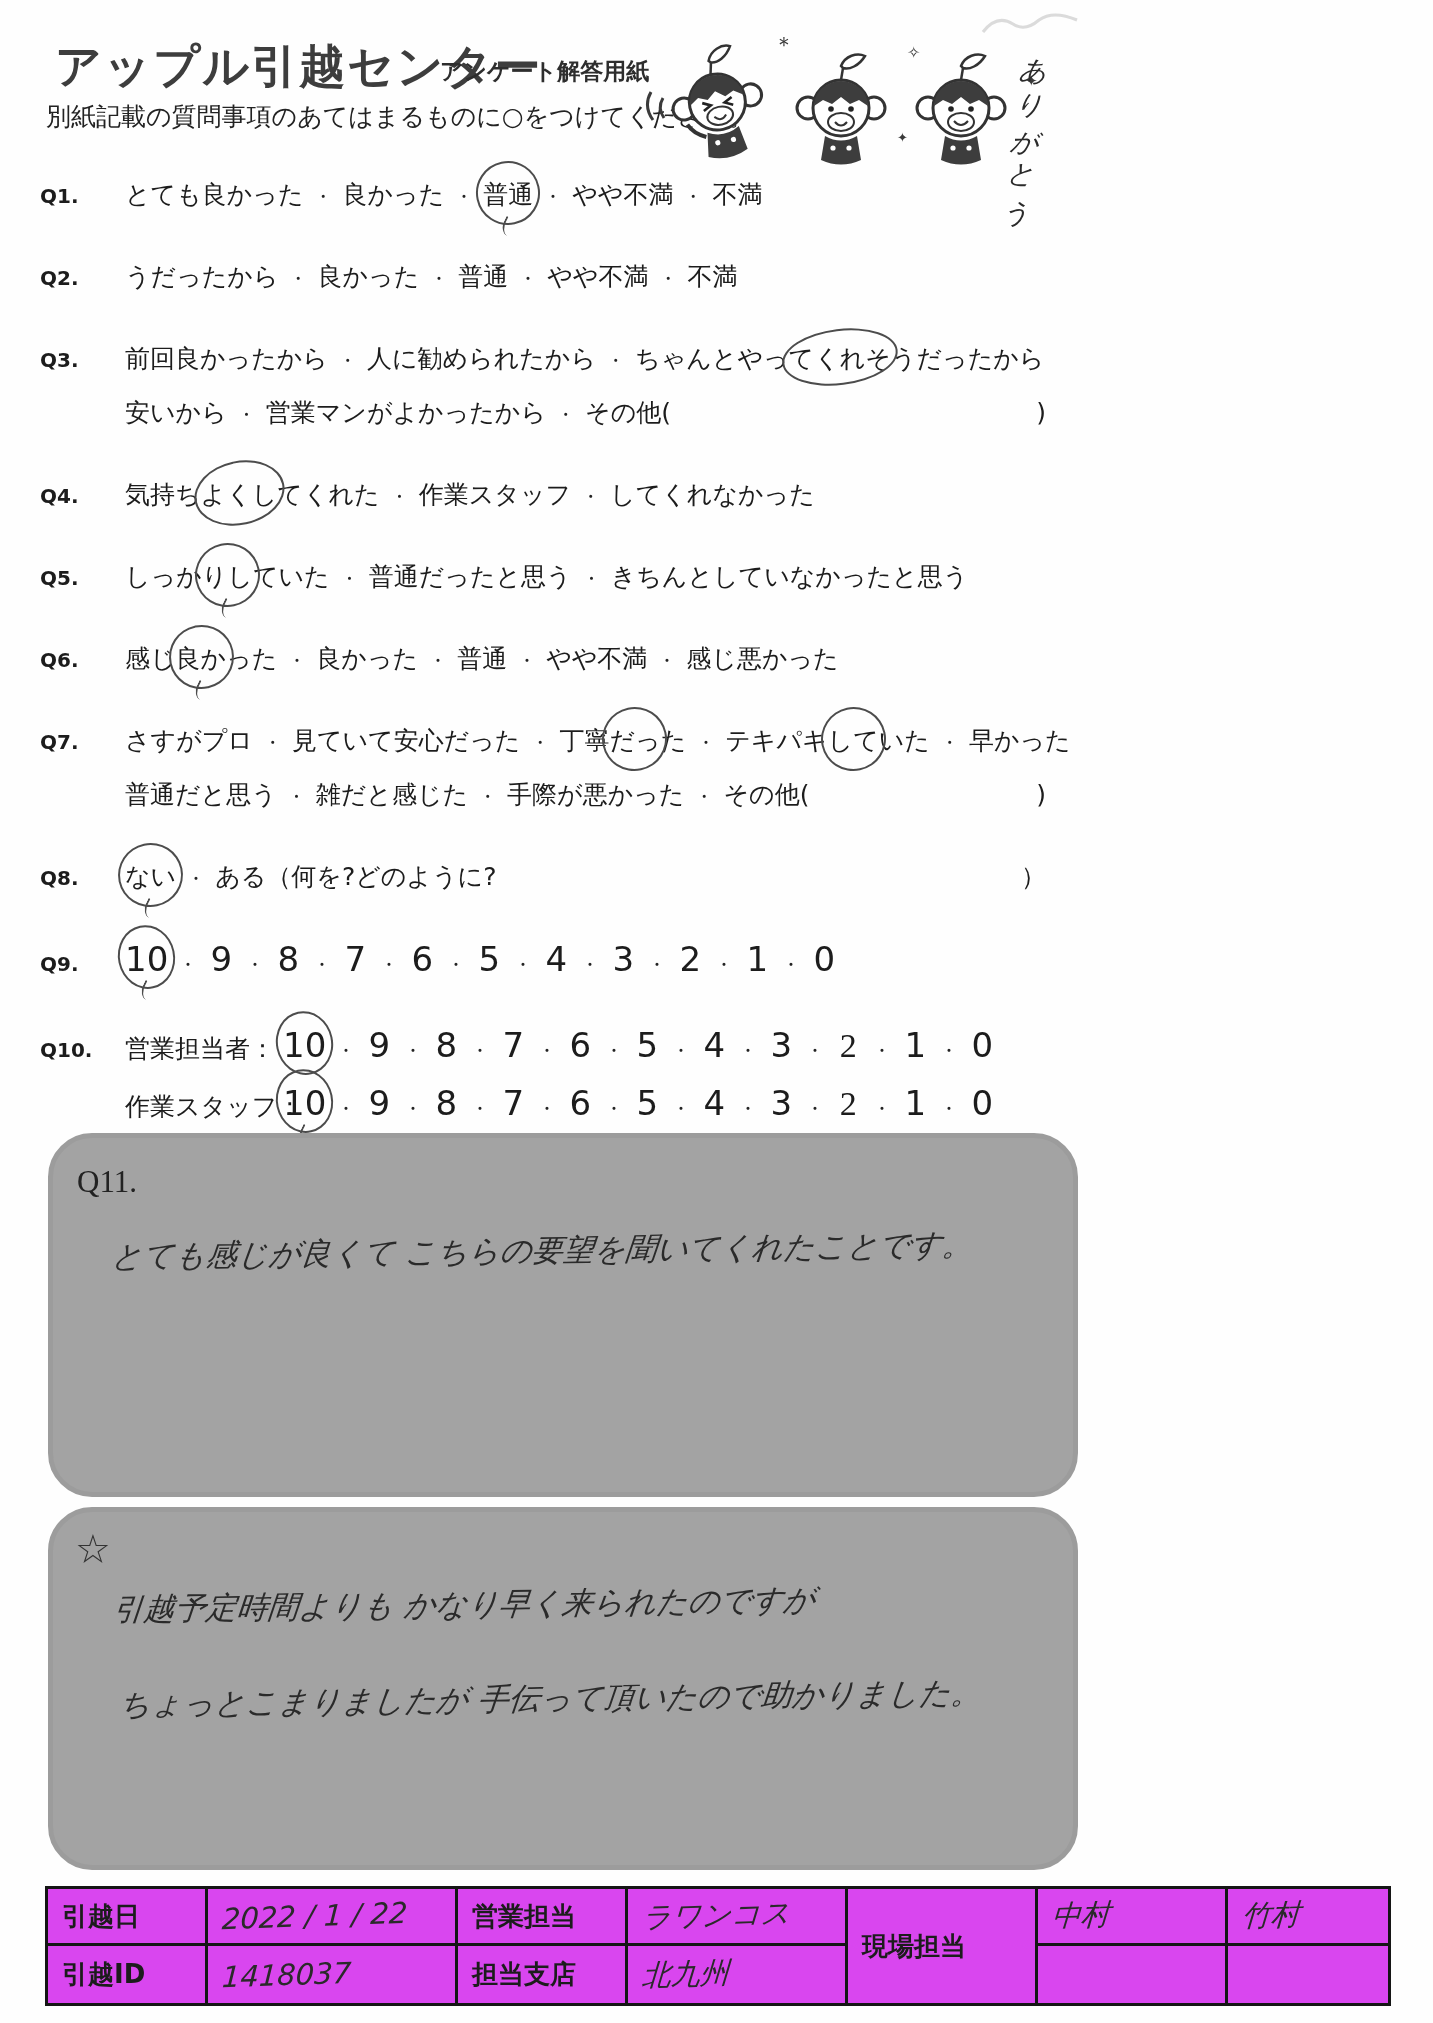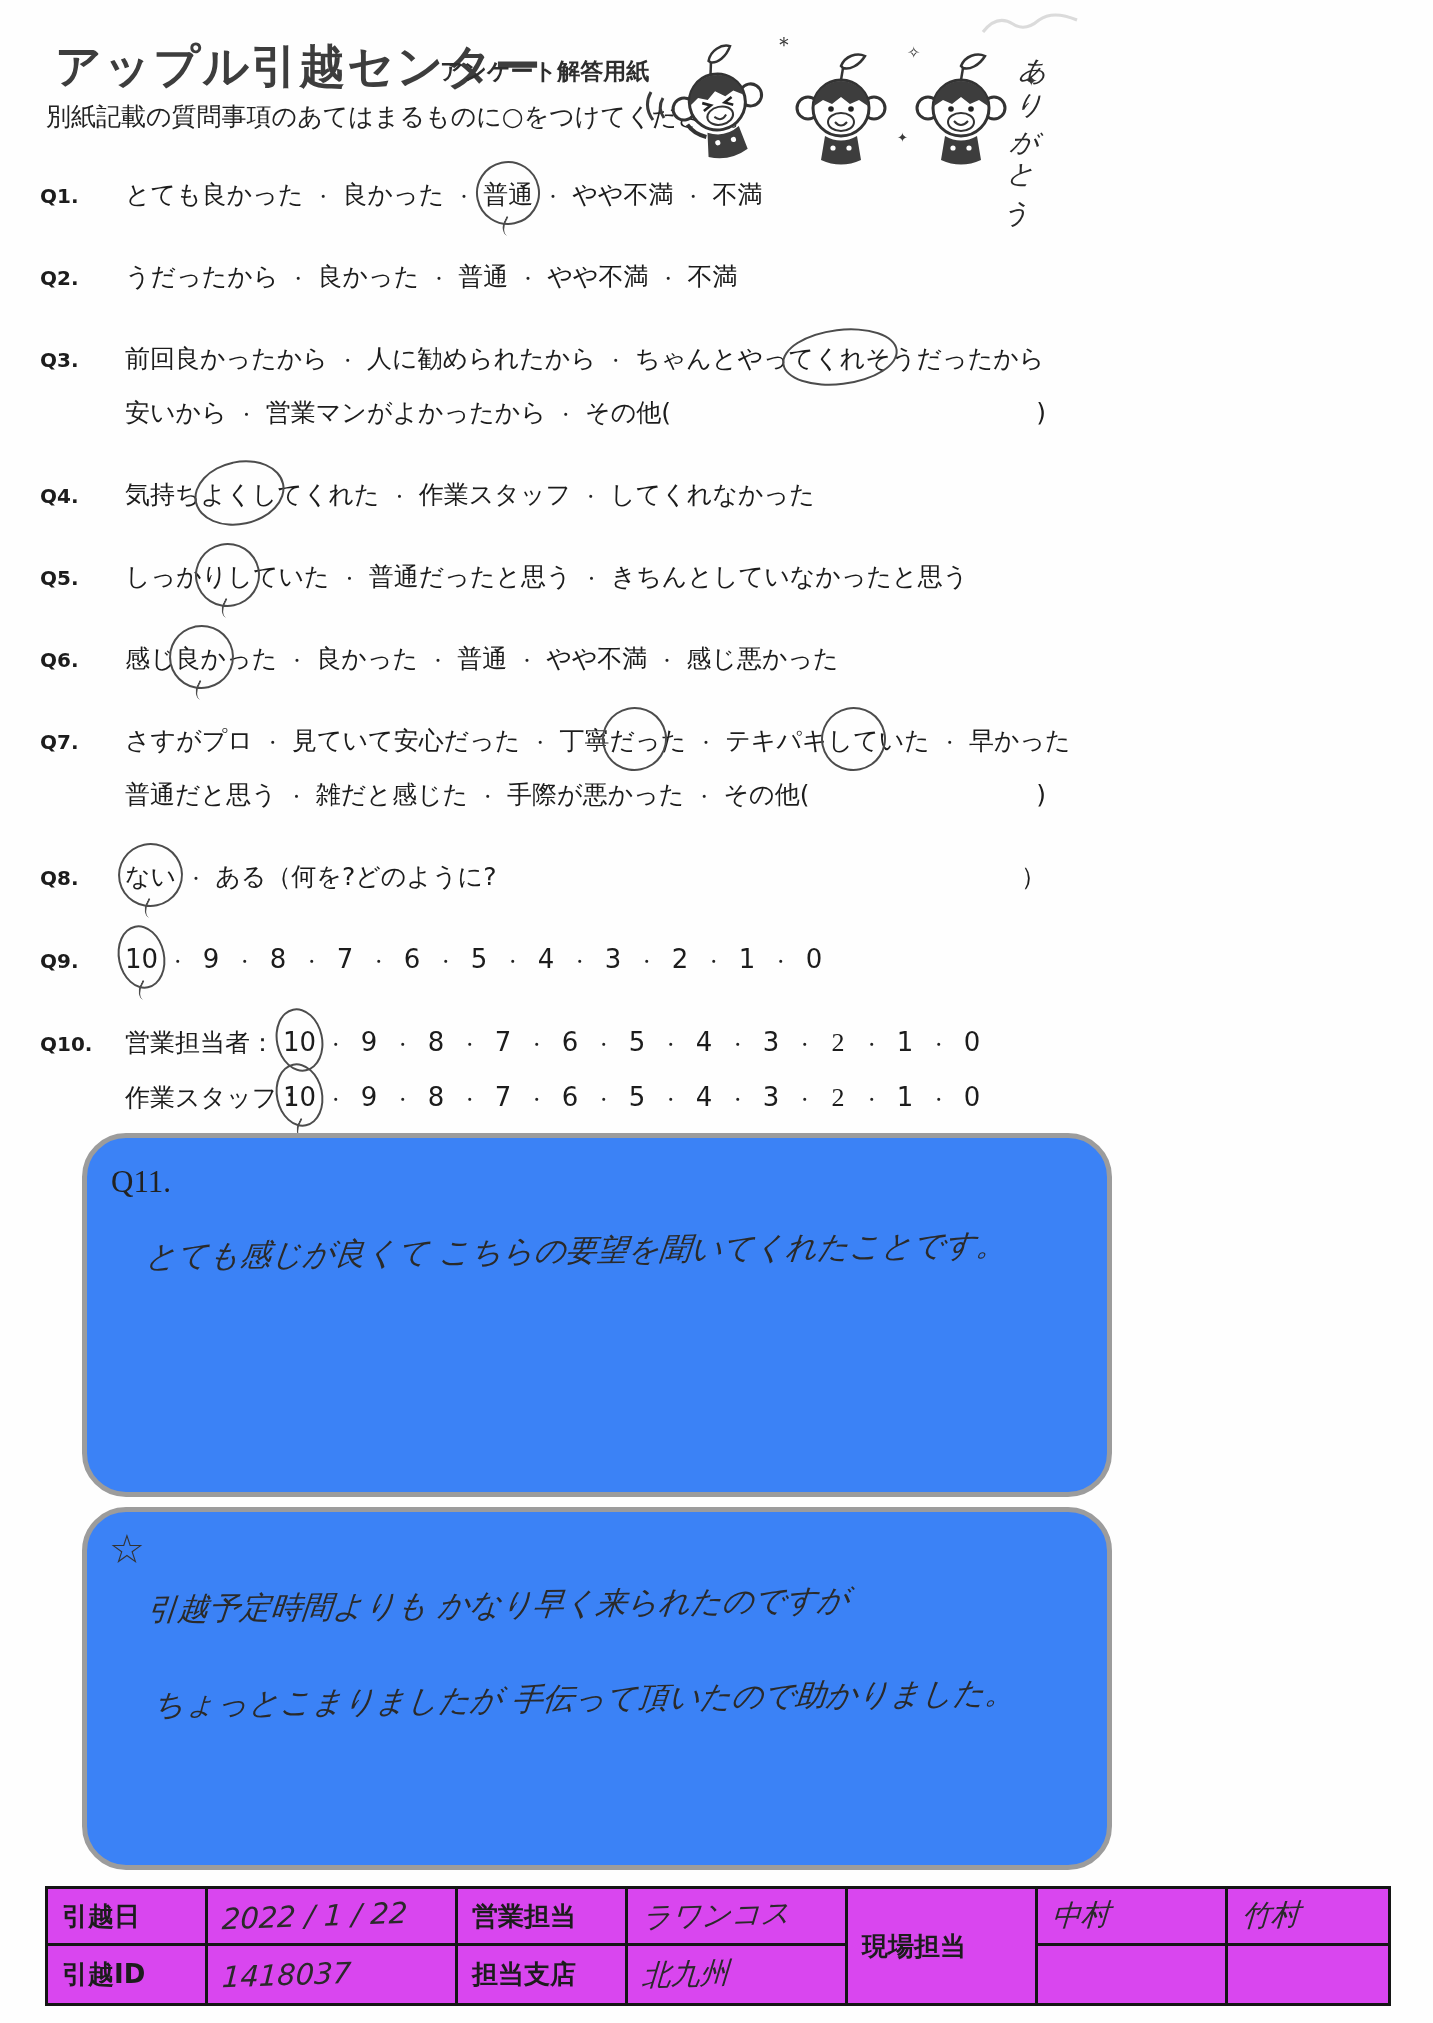--- a/index.html
+++ b/index.html
@@ -30,26 +30,26 @@
 
   
   .circ{position:relative;display:inline-block;}
   .circ::after{content:"";position:absolute;left:-7px;right:-7px;top:-13px;bottom:-9px;
                border:2.6px solid #4c4c4c;border-radius:50%;transform:rotate(-7deg);}
   .circ.tall::after{top:-17px;bottom:-13px;transform:rotate(-12deg);}
   .circ.tail::before{content:"";position:absolute;left:38%;bottom:-24px;width:12px;height:18px;
                border-left:2.4px solid #4c4c4c;border-radius:0 0 0 70%;transform:rotate(26deg);}
 
   .nums{display:flex;align-items:baseline;}
-  .num{min-width:28px;text-align:center;font-size:26px;}
+  .num{min-width:28px;text-align:center;font-size:34px;}
   .alt-num{font-family:"Liberation Serif",serif;}
   .q10-sub{width:158px;display:inline-block;}
 
   
-  .box{position:absolute;left:48px;width:1020px;border:5px solid #9c9c9c;border-radius:44px;background:#3b82f6;margin-left:34px;}
+  .box{position:absolute;left:48px;width:1020px;border:5px solid #9c9c9c;border-radius:44px;background:#a3a3a3;}
   .box1{top:1133px;height:354px;}
   .box2{top:1507px;height:353px;}
   .q11-label{position:absolute;left:24px;top:26px;font-family:"Liberation Serif",serif;
              font-size:31px;color:#222;}
   .star{position:absolute;left:22px;top:14px;font-size:40px;color:#333;font-weight:400;}
   .hand{font-style:italic;color:#2a2a2a;white-space:nowrap;}
   .box-line{position:absolute;font-size:31px;transform:rotate(-0.8deg) skewX(-6deg);}
   .b1-l1{left:58px;top:92px;}
   .b2-l1{left:60px;top:72px;}
   .b2-l2{left:66px;top:166px;}

